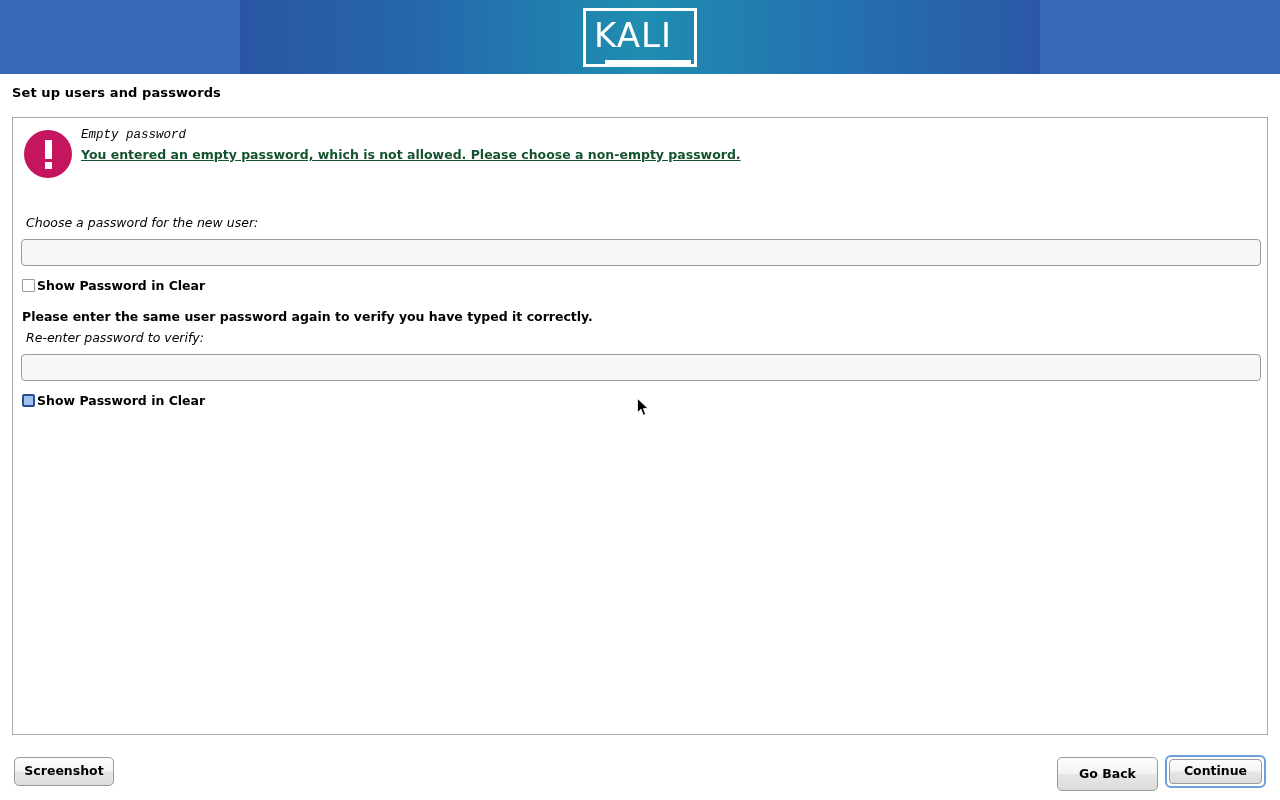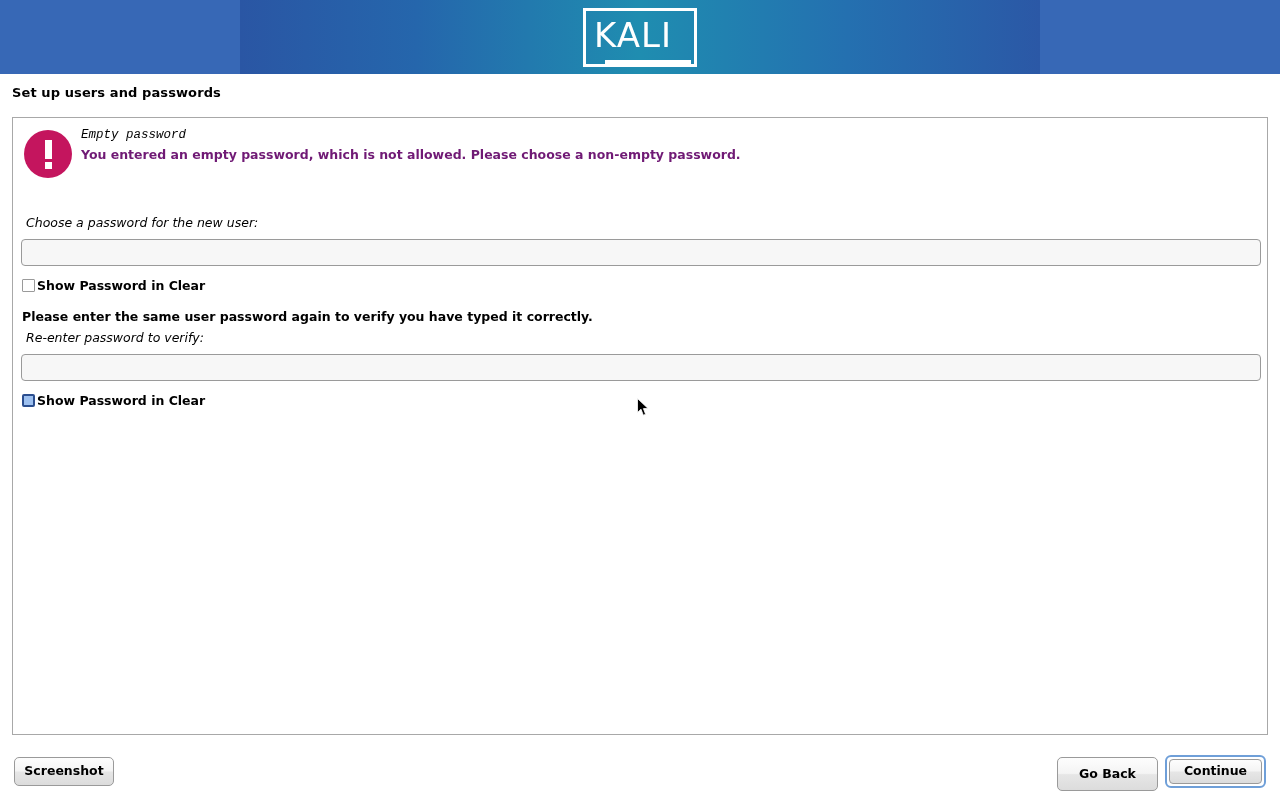--- a/index.html
+++ b/index.html
@@ -153,21 +153,22 @@
     font-weight: normal;
     color: #000000;
     font-family: Liberation Mono, monospace;
   }
   #error-message {
     position: absolute;
     left: 68px;
     top: 29px;
     font-size: 12.5px;
     font-weight: bold;
-    color: #701a75;
+    color: #14532d;
+    text-decoration: underline;
   }
 
   
   .strong-line {
     position: absolute;
     font-size: 12.5px;
     font-weight: bold;
     color: #000000;
   }
   .field-label {

